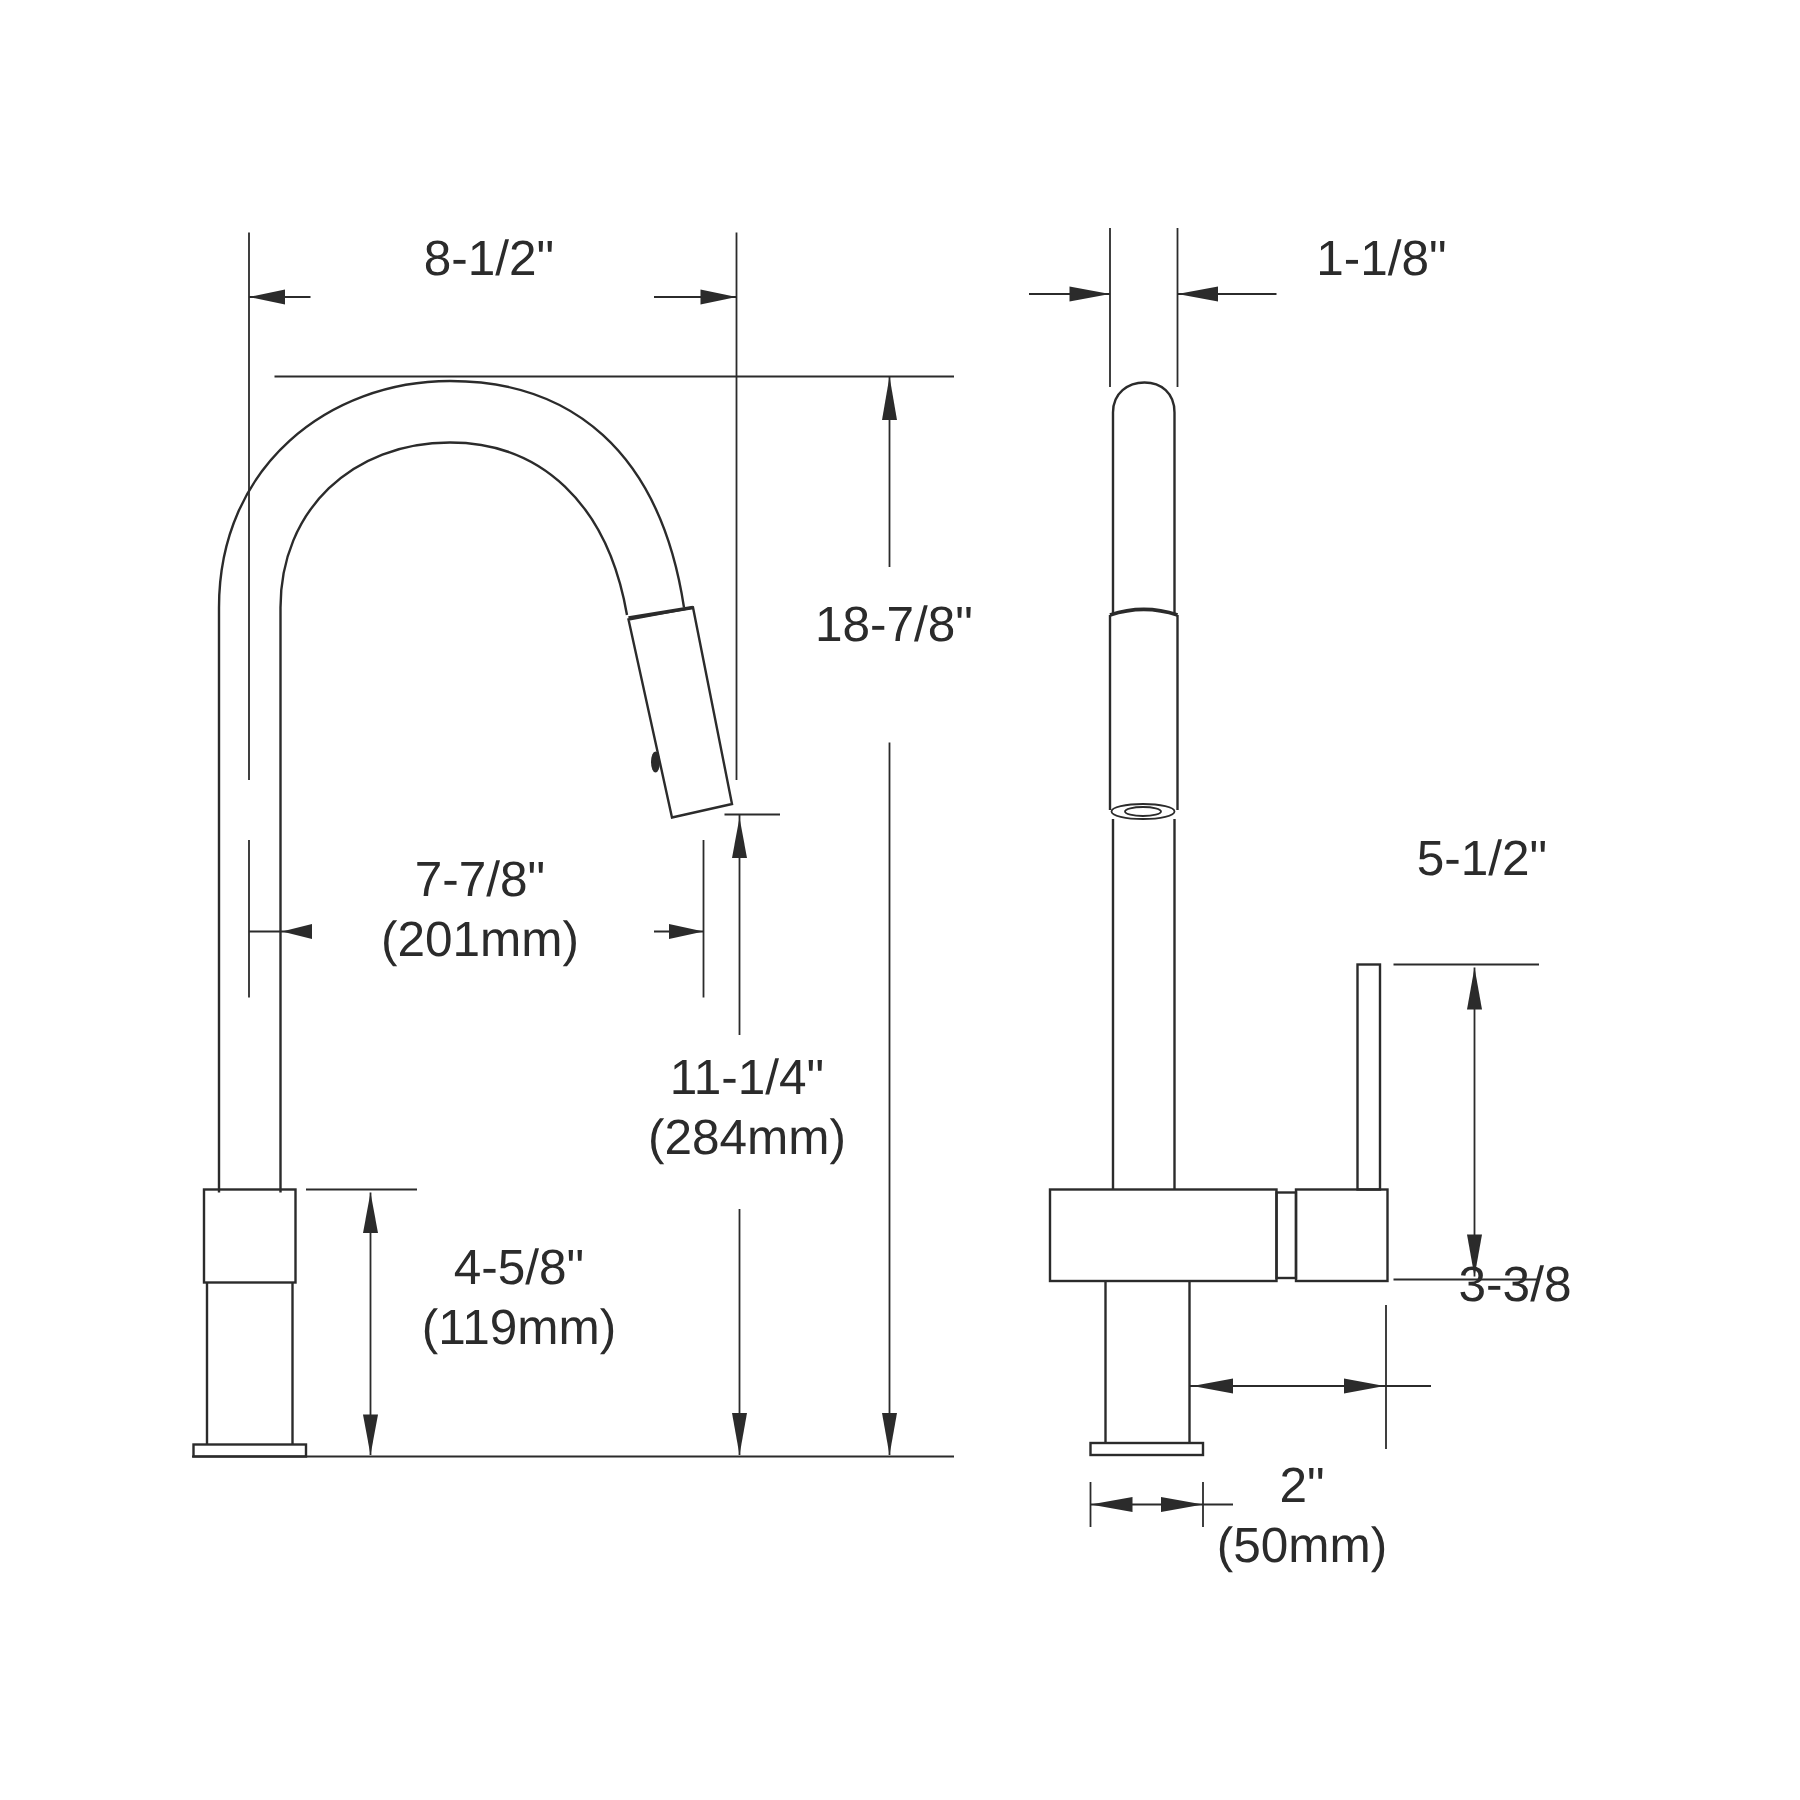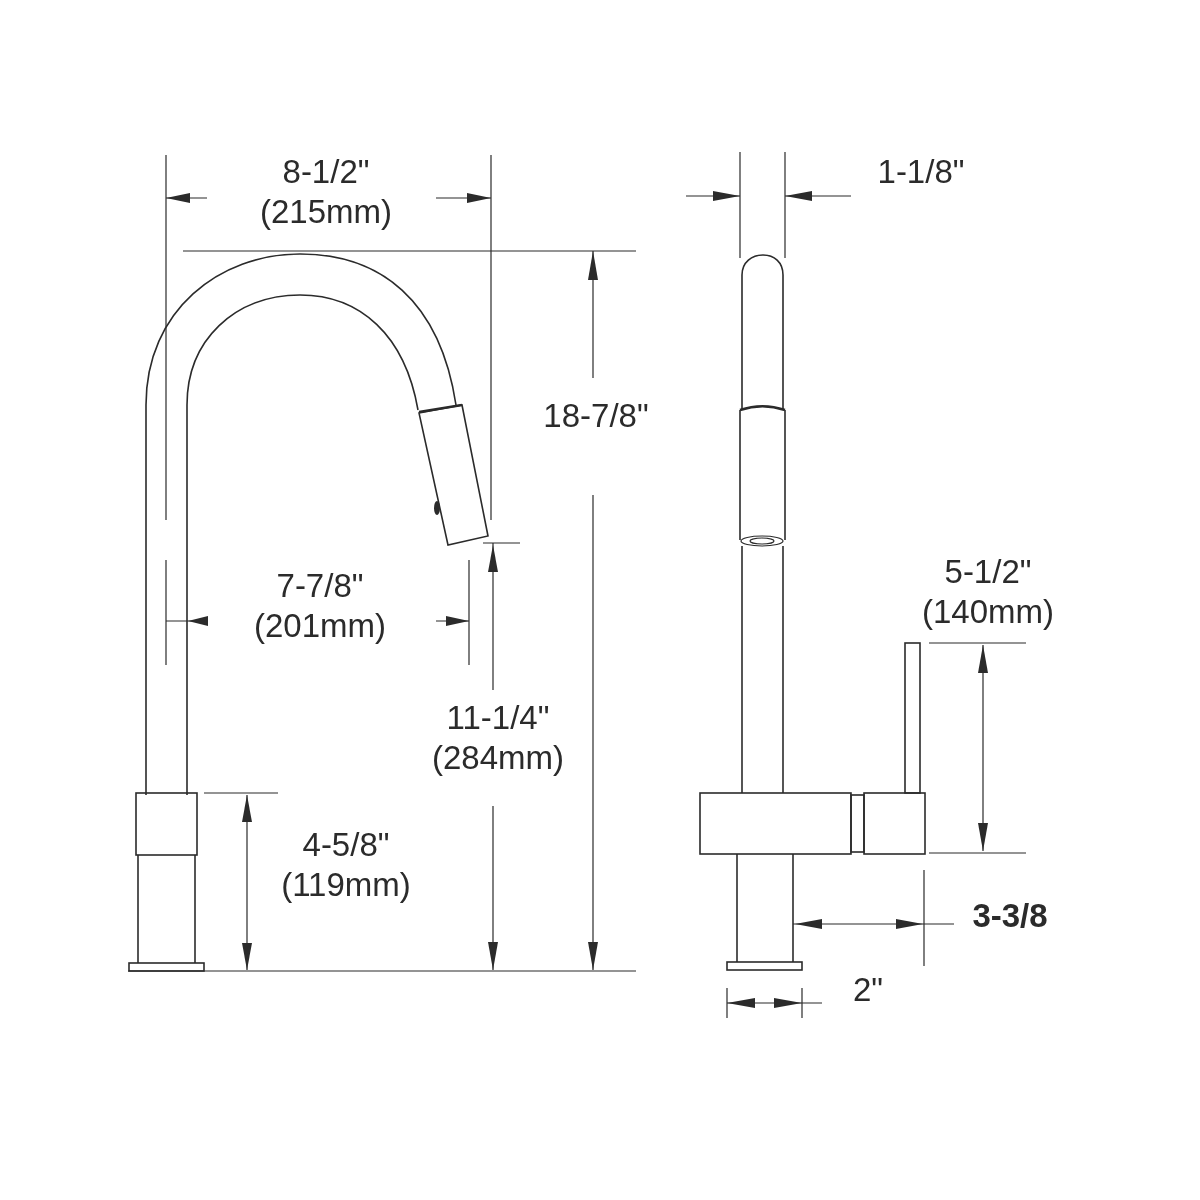--- a/index.html
+++ b/index.html
@@ -110,21 +110,20 @@
     <line class="thin" x1="727" y1="988" x2="727" y2="1018"></line>
     <line class="thin" x1="802" y1="988" x2="802" y2="1018"></line>
     <line class="thin" x1="727" y1="1003" x2="822" y2="1003"></line>
     <polygon class="arrow" points="727,1003 755,998 755,1008"></polygon>
     <polygon class="arrow" points="802,1003 774,998 774,1008"></polygon>
   </g>
 </svg>
 
 <div class="lbl" style="left:226px; top:152px; width:200px;">
   <span>8-1/2"</span>
-  <span>(215mm)</span>
 </div>
 
 <div class="lbl" style="left:506px; top:396px; width:180px;">
   <span>18-7/8"</span>
 </div>
 
 <div class="lbl" style="left:220px; top:566px; width:200px;">
   <span>7-7/8"</span>
   <span>(201mm)</span>
 </div>
@@ -138,22 +137,22 @@
   <span>4-5/8"</span>
   <span>(119mm)</span>
 </div>
 
 <div class="lbl" style="left:836px; top:152px; width:170px;">
   <span>1-1/8"</span>
 </div>
 
 <div class="lbl" style="left:898px; top:552px; width:180px;">
   <span>5-1/2"</span>
-  <span>(140mm)</span>
 </div>
 
-<div class="lbl" style="left:930px; top:896px; width:160px;font-weight:bold;">
+<div class="lbl" style="left:930px; top:836px; width:160px;">
   <span>3-3/8</span>
 </div>
 
 <div class="lbl" style="left:788px; top:970px; width:160px;">
   <span>2"</span>
+  <span>(50mm)</span>
 </div>
 
 </body></html>

